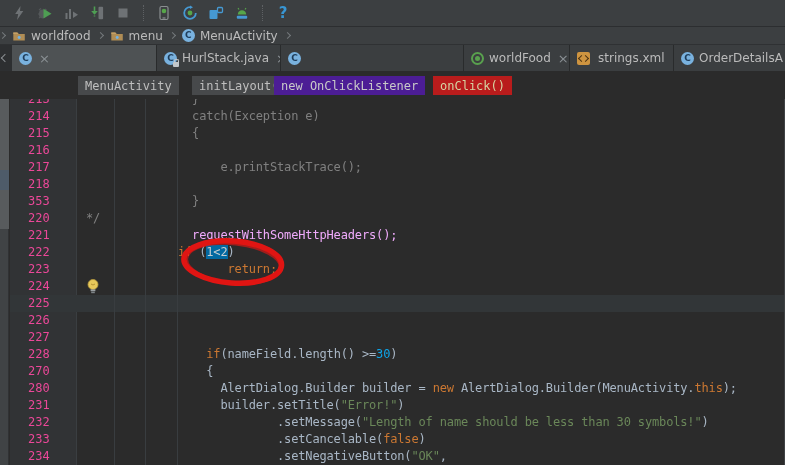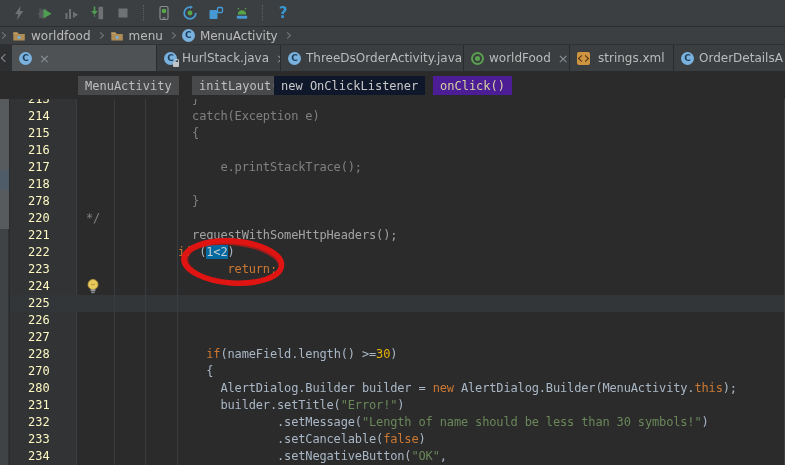--- a/index.html
+++ b/index.html
@@ -42,43 +42,43 @@
   .xml-ic:before{content:"";position:absolute;left:2px;top:4px;width:4px;height:4px;
     border-left:1.5px solid #4C3312;border-bottom:1.5px solid #4C3312;transform:rotate(45deg)}
   .xml-ic:after{content:"";position:absolute;right:2px;top:4px;width:4px;height:4px;
     border-right:1.5px solid #4C3312;border-top:1.5px solid #4C3312;transform:rotate(45deg)}
 
   
   .chips{position:absolute;top:71px;left:0;right:0;height:28px;background:#2B2B2B;z-index:5}
   .chip{position:absolute;top:5px;height:19px;display:inline-flex;align-items:center;padding:0 7px;
     font-family:"DejaVu Sans Mono",monospace;font-size:12px;color:#BFBFBF;white-space:pre}
   .chip.dark{background:#47494B}
-  .chip.light{background:#0f172a;color:#C9C9C9}
-  .chip.accent{background:#4c1d95;color:#D6D3A2}
+  .chip.light{background:#4c1d95;color:#C9C9C9}
+  .chip.accent{background:#b91c1c;color:#D6D3A2}
 
   
   .editor{position:absolute;top:99px;left:0;right:0;bottom:0;background:#2B2B2B;overflow:hidden;border-right:1px solid #3F4244}
   .scroll-strip{position:absolute;left:0;top:0;bottom:0;width:9px;background:#404345;border-right:1px solid #303234}
   .thumb{position:absolute;left:0;width:9px;top:0;height:130px;background:#585B5D}
   .stripe-mark{position:absolute;left:0;width:9px;top:71px;height:20px;background:#4E5B69}
   .gutter-bg{position:absolute;left:10px;top:0;bottom:0;width:67px;background:#313335;border-right:1px solid #3A3E41}
   .caret-line{position:absolute;left:10px;right:0;top:196px;height:17px;background:#323638}
   .guide{position:absolute;top:0;bottom:0;width:1px;background:#393D40}
   .gutter-nums{position:absolute;left:10px;top:-8px;width:67px;font-family:"DejaVu Sans Mono",monospace;
-    font-size:12px;line-height:17px;color:#fef9c3}
+    font-size:12px;line-height:17px;color:#ec4899}
   .gutter-nums div{height:17px;padding-left:18px}
   .code{position:absolute;left:86px;top:-8px;right:0;font-family:"DejaVu Sans Mono",monospace;
     font-size:12px;line-height:17px;letter-spacing:-0.15px;white-space:pre}
   .code div{height:17px}
   .c-pln{color:#A9B7C6}
   .c-kw{color:#CC7832}
   .c-str{color:#6A8759}
-  .c-num{color:#eab308}
+  .c-num{color:#0ea5e9}
   .c-cmt{color:#808080}
-  .c-call{color:#a3a3a3}
+  .c-call{color:#f0abfc}
   .c-hl{background:#0369a1;color:#C6CED2}
   .bulb{position:absolute;left:85px;top:179px;width:16px;height:17px}
   .annotation-svg{position:absolute;inset:0;width:100%;height:100%;pointer-events:none}
 </style>
 </head>
 <body>
 
 <div class="toolbar" id="toolbar">
     <span class="tbi">
       <svg viewBox="0 0 16 16">
@@ -186,21 +186,20 @@
     <div class="tab" style="width: 124px;">
       <span class="lockwrap">
         <span class="cls-ic">C</span>
         <span class="lock"></span>
       </span>
       <span>HurlStack.java</span>
       <span class="close">×</span>
     </div>
     <div class="tab" style="width: 183px;">
       <span class="cls-ic">C</span>
-      <span>ThreeDsOrderActivity.java</span>
     </div>
     <div class="tab" style="width: 106px;">
       <span class="ring-ic"></span>
       <span>worldFood</span>
       <span class="close">×</span>
     </div>
     <div class="tab" style="width: 104px; gap: 8px;">
       <span class="xml-ic"></span>
       <span>strings.xml</span>
       <span class="close">×</span>
@@ -228,21 +227,21 @@
   <div class="guide" style="left:114px"></div>
   <div class="guide" style="left:145px"></div>
   <div class="guide" style="left:177px"></div>
   <div class="gutter-nums" id="gutter">
       <div>213</div>
       <div>214</div>
       <div>215</div>
       <div>216</div>
       <div>217</div>
       <div>218</div>
-      <div>278</div>
+      <div>353</div>
       <div>220</div>
       <div>221</div>
       <div>222</div>
       <div>223</div>
       <div>224</div>
       <div>225</div>
       <div>226</div>
       <div>227</div>
       <div>228</div>
       <div>270</div>

